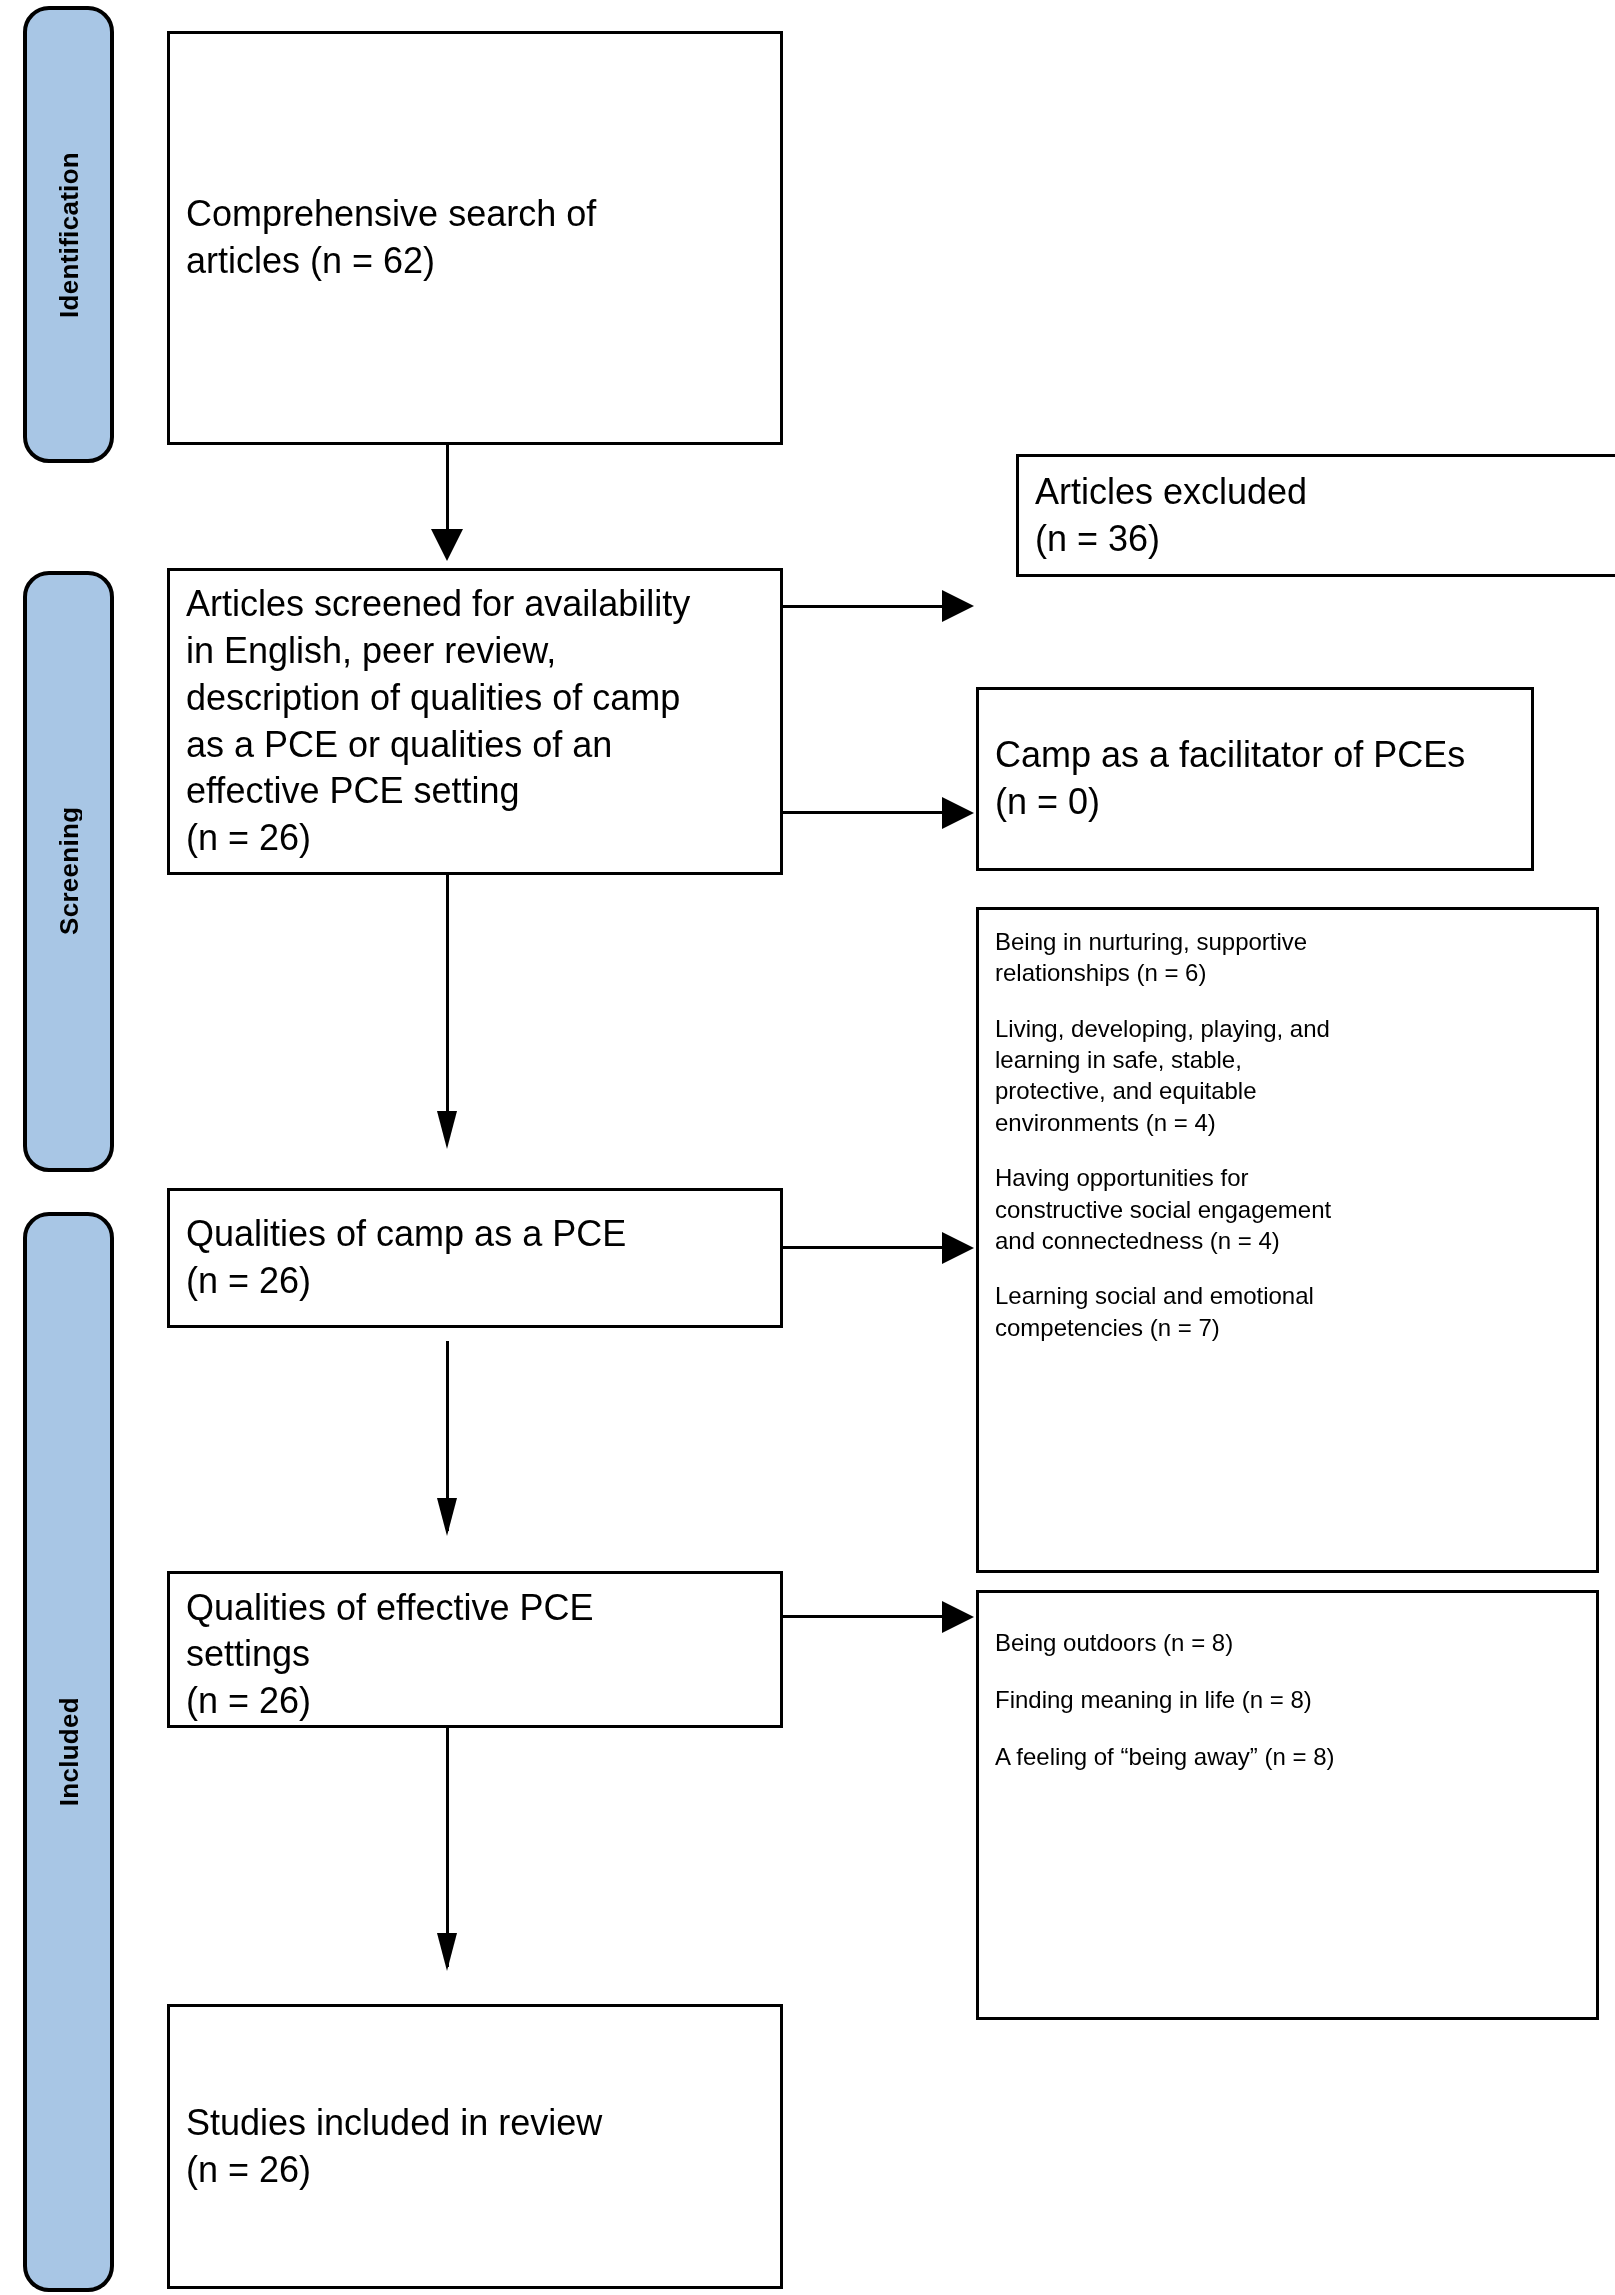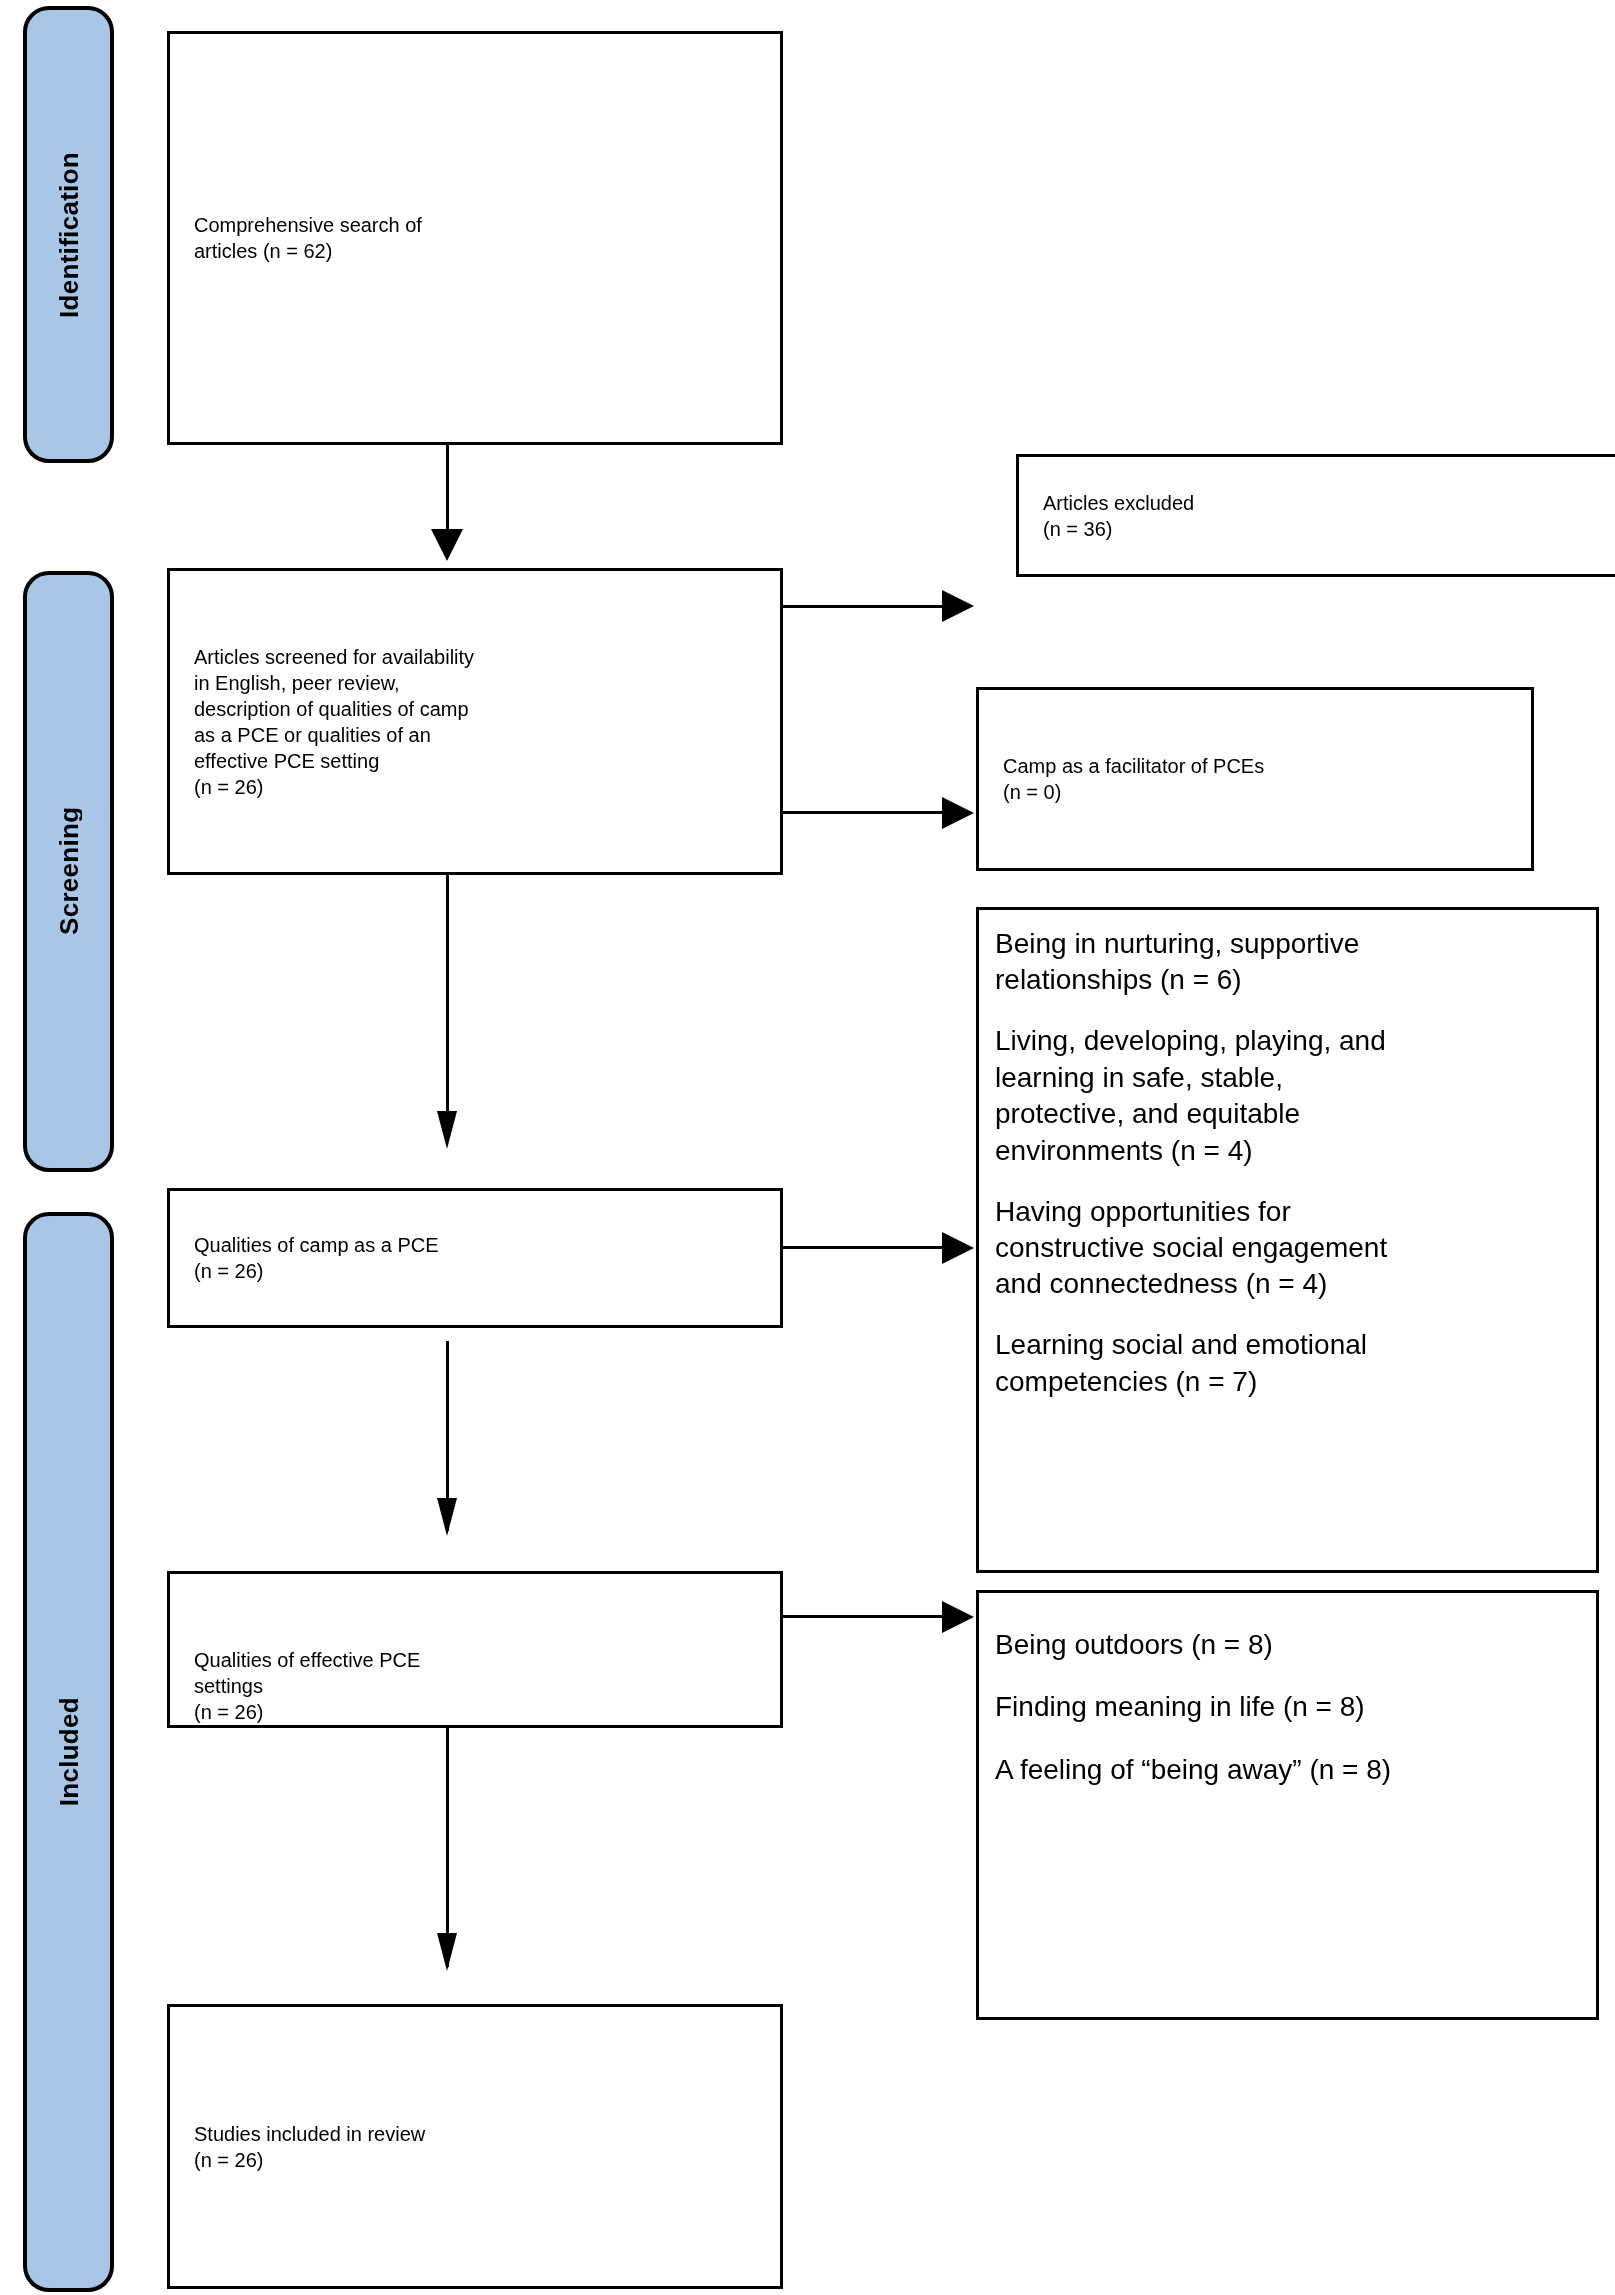--- a/index.html
+++ b/index.html
@@ -51,32 +51,32 @@
     border: 3.7px solid #000000;
     box-sizing: border-box;
     display: flex;
     flex-direction: column;
     justify-content: center;
   }
   .box.top-align {
     justify-content: flex-start;
   }
   .box-text {
-    font-size: 20px;
+    font-size: 36px;
     line-height: 1.30;
     color: #000000;
-    padding: 0 24px;
+    padding: 0 16px;
     white-space: pre-line;
   }
   .list-box {
     justify-content: flex-start;
     padding-top: 16px;
   }
   .list-item {
-    font-size: 28px;
+    font-size: 24px;
     line-height: 1.30;
     color: #000000;
     padding: 0 16px;
     white-space: pre-line;
   }
   .list-item + .list-item {
     margin-top: 24.6px;
   }
   .list-item.tight + .list-item.tight {
     margin-top: 26px;

